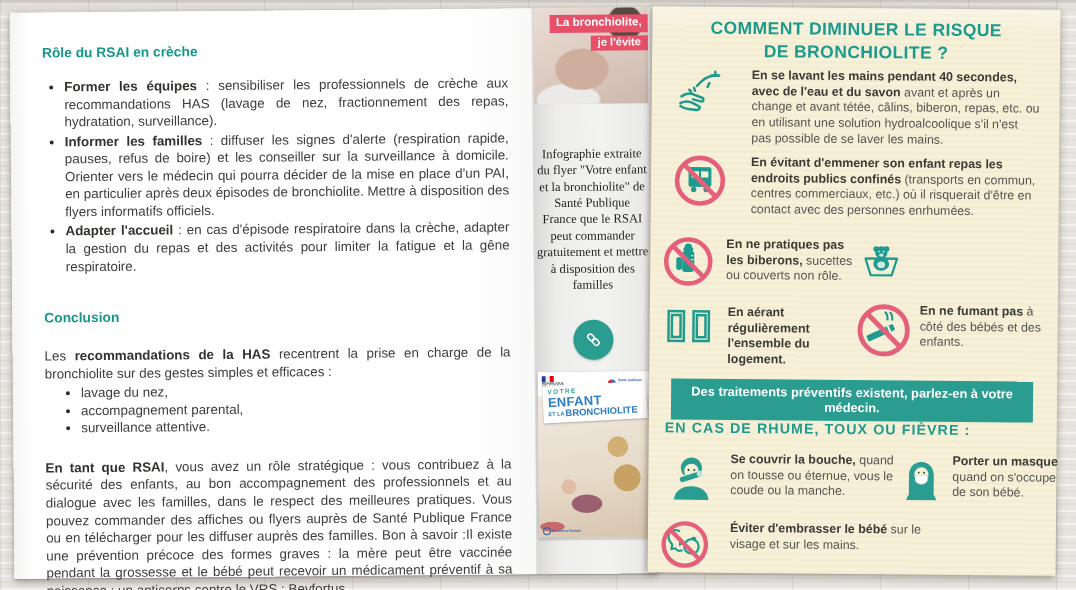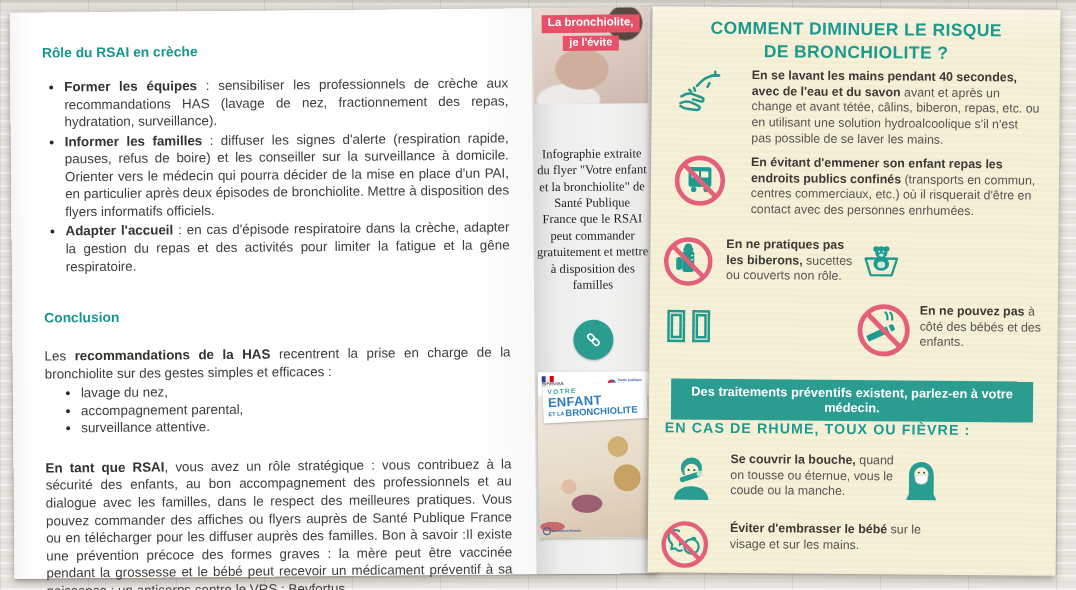--- a/index.html
+++ b/index.html
@@ -36,21 +36,21 @@
     background:linear-gradient(90deg,rgba(90,88,86,0.20) 0,rgba(150,148,146,0.09) 20%,rgba(255,255,255,0) 58%);
   }
   .photo-top{
     width:114px;height:96px;flex:none;position:relative;
     background:
       radial-gradient(circle 30px at 80% 16%, rgba(62,48,42,0.85) 0 55%, rgba(62,48,42,0) 62%),
       radial-gradient(ellipse 44px 34px at 42% 64%, #cfae9e 0 58%, rgba(0,0,0,0) 63%),
       radial-gradient(ellipse 50px 26px at 30% 96%, #eceae8 0 60%, rgba(0,0,0,0) 66%),
       linear-gradient(155deg,#eaddd5 0%,#dccbc1 50%,#ccb8ad 100%);
   }
-  .photo-label{position:absolute;top:5px;left:0;right:0;text-align:center;line-height:1;}
+  .photo-label{position:absolute;top:5px;left:0;right:0;text-align:right;line-height:1;}
   .photo-label .lbl{display:inline-block;background:#e75069;color:#fff;font-weight:bold;font-size:11.5px;padding:2px 6px 4px;}
   .photo-label .lbl2{margin-top:1px;font-size:11px;padding:1px 7px 3px;}
   .caption{flex:none;margin-top:42px;padding:0 3px;font-family:"Liberation Serif","DejaVu Serif",serif;font-size:12.6px;line-height:1.3;color:#1e1e1e;text-align:center;}
   .link-btn{flex:none;margin-top:14px;width:40px;height:40px;border-radius:50%;background:#2a9c90;display:flex;align-items:center;justify-content:center;cursor:pointer;box-shadow:0 1px 2px rgba(0,0,0,0.25);}
   .flyer{flex:none;margin-top:12px;width:112px;height:166px;background:#fff;box-shadow:0 1px 3px rgba(0,0,0,0.3);position:relative;overflow:hidden;}
   .flyer-top{height:24px;display:flex;justify-content:space-between;align-items:center;padding:0 4px;background:#fff;}
   .gov-logo{display:flex;flex-direction:column;width:36px;}
   .gov-flag{display:flex;}
   .gov-flag i{width:4px;height:6px;display:block;}
   .micro-wrap{width:36px;height:10px;overflow:visible;}
@@ -241,34 +241,35 @@
 
     <div class="tip t4">
       <span class="ic"><svg width="50" height="46" viewBox="0 0 52 48">
         <g fill="none" stroke="#1f9a8e" stroke-width="2.6">
           <rect x="5" y="8" width="16" height="31"></rect>
           <rect x="8.5" y="12" width="9" height="23"></rect>
           <rect x="31" y="8" width="16" height="31"></rect>
           <rect x="34.5" y="12" width="9" height="23"></rect>
         </g>
       </svg></span>
+      <span class="txt"><b>En aérant régulièrement l'ensemble du logement.</b><span></span></span>
     </div>
 
     <div class="tip t5">
       <span class="ic"><svg width="56" height="56" viewBox="0 0 52 52">
         <g transform="rotate(-25 26 26)">
           <rect x="9" y="24" width="27" height="6" rx="1" fill="#1f9a8e"></rect>
           <rect x="30" y="24" width="2" height="6" fill="#f6f0d7"></rect>
           <path d="M38 13c2 3 0 6-1 8" fill="none" stroke="#1f9a8e" stroke-width="2"></path>
           <path d="M34 11c2 3 0 6-1 8" fill="none" stroke="#1f9a8e" stroke-width="2"></path>
         </g>
         <circle cx="26" cy="26" r="22" fill="none" stroke="#e4607a" stroke-width="4.5"></circle>
         <line x1="11" y1="11" x2="41" y2="41" stroke="#e4607a" stroke-width="4.5"></line>
       </svg></span>
-      <span class="txt"><b>En ne pouvez pas</b><span> à côté des bébés et des enfants.</span></span>
+      <span class="txt"><b>En ne fumant pas</b><span> à côté des bébés et des enfants.</span></span>
     </div>
 
     <div class="banner">Des traitements préventifs existent, parlez-en à votre médecin.</div>
 
     <div class="rp-sub">EN CAS DE RHUME, TOUX OU FIÈVRE :</div>
 
     <div class="tip t6">
       <span class="ic"><svg width="50" height="56" viewBox="0 0 52 52">
         <circle cx="26" cy="15" r="11" fill="#2a9d92"></circle>
         <circle cx="26" cy="18" r="7.5" fill="#f6f0d7"></circle>
@@ -285,20 +286,21 @@
 
     <div class="tip t7">
       <span class="ic"><svg width="46" height="56" viewBox="0 0 52 52">
         <path d="M12 46V20c0-9 6-15 14-15s14 6 14 15v26z" fill="#2a9d92"></path>
         <circle cx="26" cy="19" r="8" fill="#f6f0d7"></circle>
         <circle cx="23" cy="17" r="1.1" fill="#1d4f4a"></circle>
         <circle cx="29" cy="17" r="1.1" fill="#1d4f4a"></circle>
         <path d="M19 20h14v4.5c0 3-3 5.5-7 5.5s-7-2.5-7-5.5z" fill="#ffffff" stroke="#d8d3c2" stroke-width="0.8"></path>
         <path d="M9 48c2-8 9-12 17-12s15 4 17 12z" fill="#2a9d92"></path>
       </svg></span>
+      <span class="txt"><b>Porter un masque</b><span> quand on s'occupe de son bébé.</span></span>
     </div>
 
     <div class="tip t8">
       <span class="ic"><svg width="50" height="50" viewBox="0 0 52 52">
         <g fill="none" stroke="#1f9a8e" stroke-width="2.2" stroke-linecap="round" stroke-linejoin="round">
           <path d="M20 12c-6-3-11 1-11 6 0 4 2 6 4 8l-1 5 4-1c2 3 5 3 7 2"></path>
           <circle cx="33" cy="28" r="7.5"></circle>
           <path d="M33 20q3-2 4 0"></path>
         </g>
         <path d="M20 23l4 2.5-4 2.5z" fill="#1f9a8e"></path>

